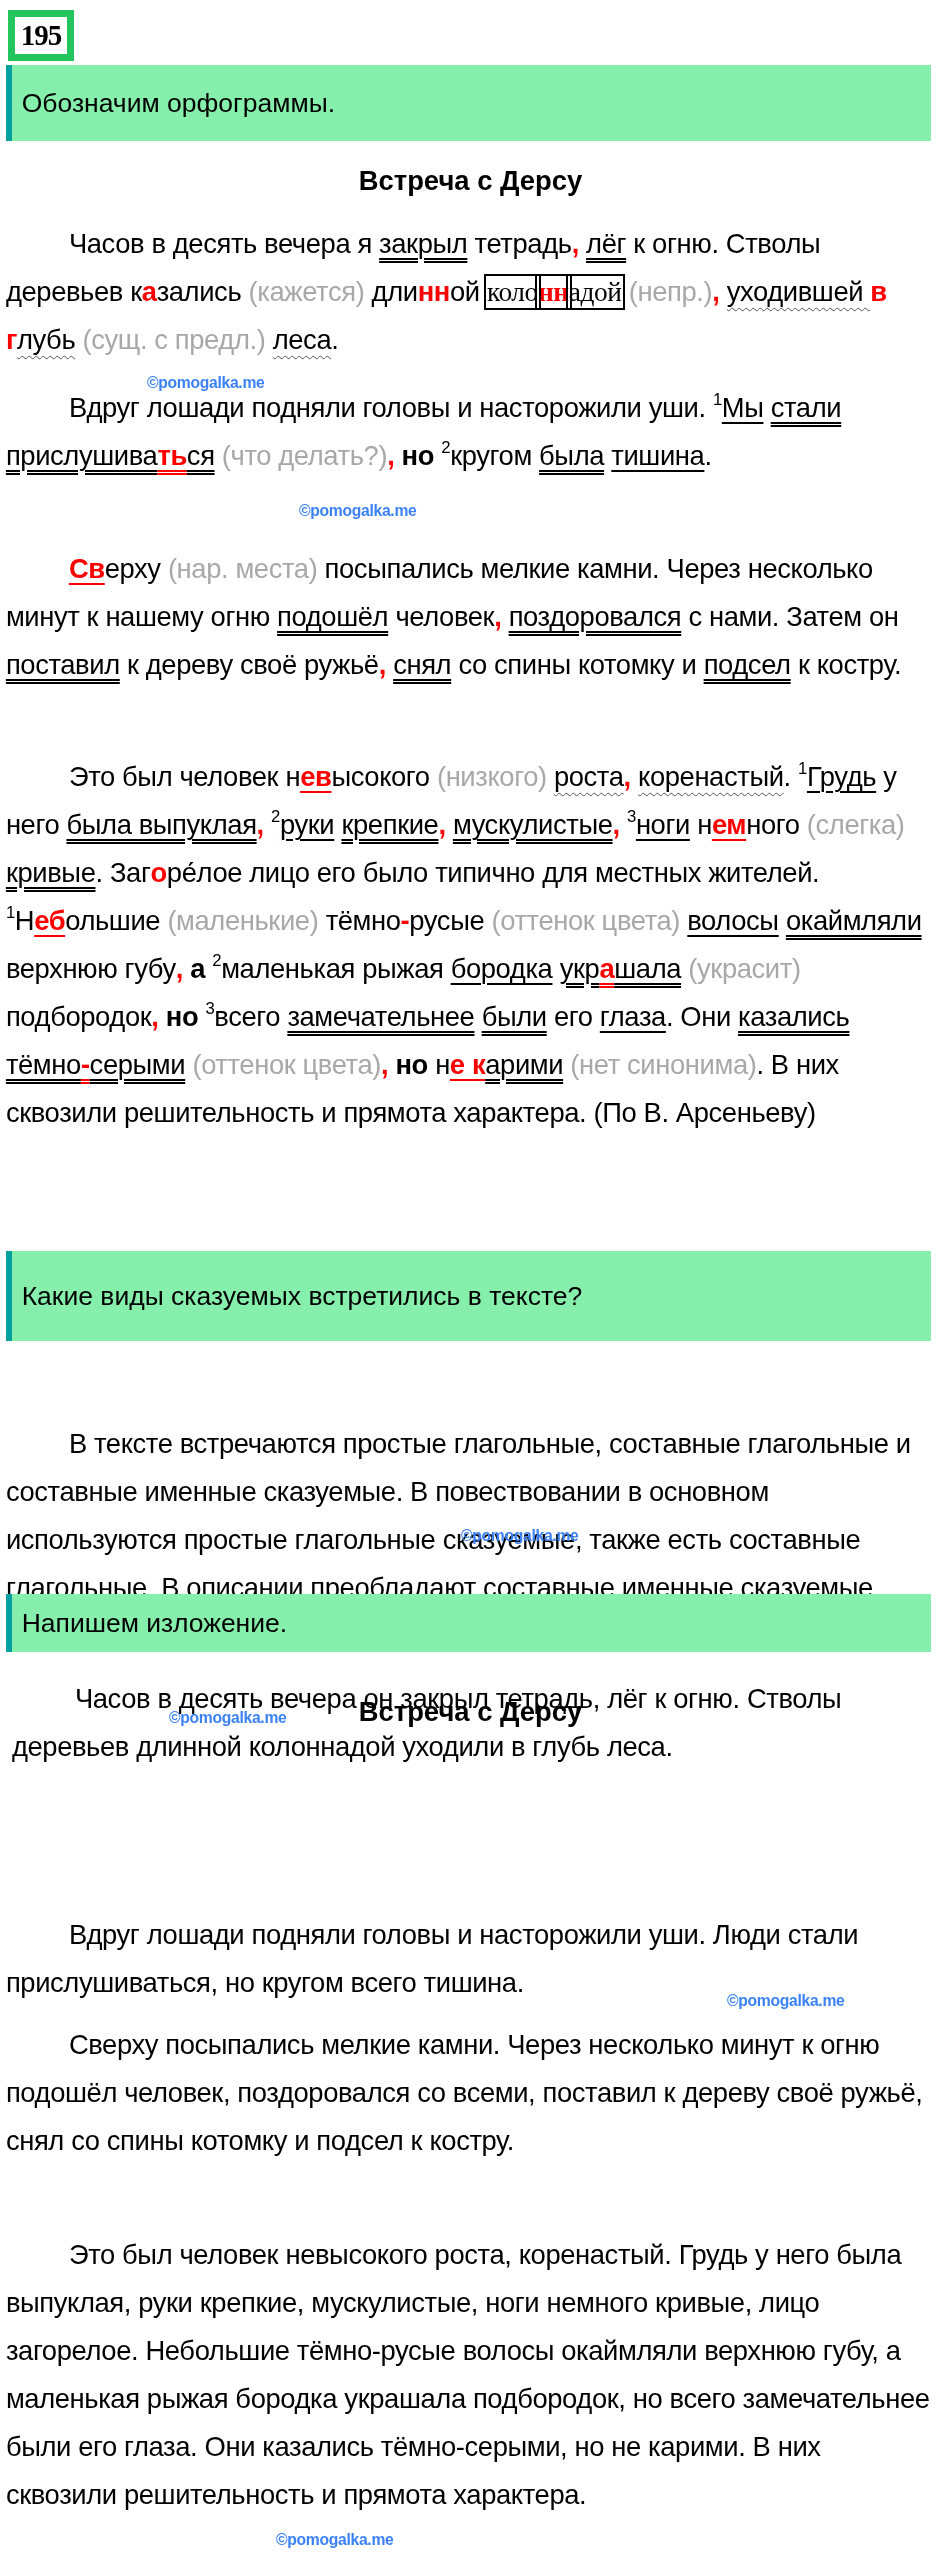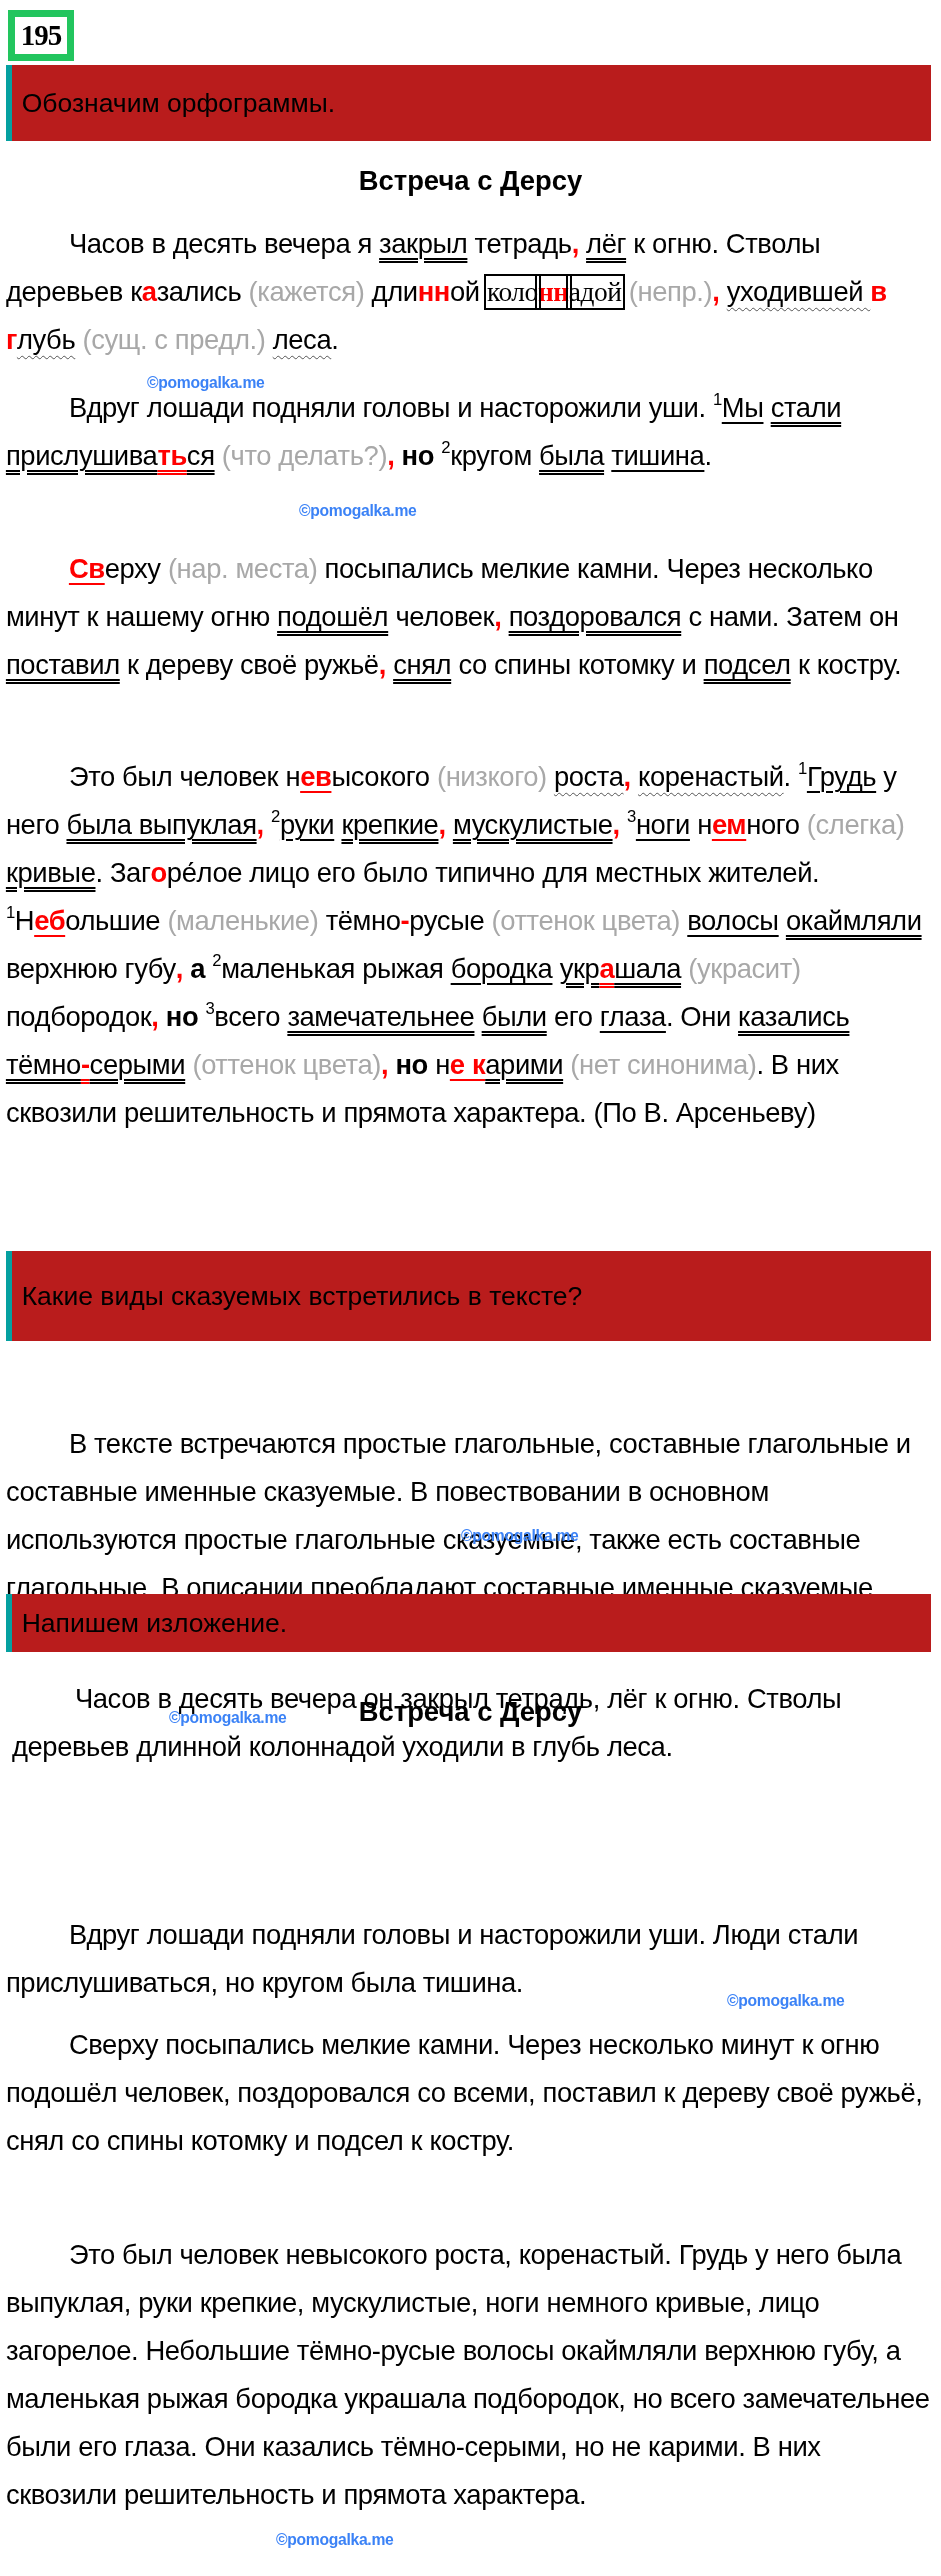--- a/index.html
+++ b/index.html
@@ -13,21 +13,21 @@
   }
   .ex-num {
     position: absolute; left: 7.8px; top: 10px;
     border: 7px solid #22c55e;
     font-family: "Liberation Serif", "DejaVu Serif", serif;
     font-weight: bold; font-size: 29px; line-height: 37px;
     padding: 0 5.9px; letter-spacing: -1px;
   }
   .task {
     position: absolute; left: 5.9px; width: 925px;
-    background: #b91c1c;
+    background: #86efac;
     border-left: 6.9px solid #05a0a0;
     box-sizing: border-box;
     font-size: 26.5px; padding-left: 9.8px;
     display: flex; align-items: center;
   }
   .title {
     position: absolute; left: 0; width: 941px; text-align: center;
     font-weight: bold; font-size: 27.4px;
   }
   .para {
@@ -76,18 +76,18 @@
 <div class="wm" style="left:461px;top:1527px;">©pomogalka.me</div>
 
 <div class="task" style="top:1594px;height:58px;">
   <span>Напишем изложение.</span>
 </div>
 
 <div class="wm" style="left:169px;top:1709px;">©pomogalka.me</div>
 <div class="title" style="top:1696px;">Встреча с Дерсу</div>
 
 <div class="para" style="top:1675px;margin-left:6px;">Часов в десять вечера он закрыл тетрадь, лёг к огню. Стволы деревьев длинной колоннадой уходили в глубь леса.</div>
-<div class="para" style="top:1911px;">Вдруг лошади подняли головы и насторожили уши. Люди стали прислушиваться, но кругом была тишина.</div>
+<div class="para" style="top:1911px;">Вдруг лошади подняли головы и насторожили уши. Люди стали прислушиваться, но кругом всего тишина.</div>
 <div class="wm" style="left:727px;top:1992px;">©pomogalka.me</div>
 <div class="para" style="top:2021px;">Сверху посыпались мелкие камни. Через несколько минут к огню подошёл человек, поздоровался со всеми, поставил к дереву своё ружьё, снял со спины котомку и подсел к костру.</div>
 <div class="para" style="top:2231px;">Это был человек невысокого роста, коренастый. Грудь у него была выпуклая, руки крепкие, мускулистые, ноги немного кривые, лицо загорелое. Небольшие тёмно-русые волосы окаймляли верхнюю губу, а маленькая рыжая бородка украшала подбородок, но всего замечательнее были его глаза. Они казались тёмно-серыми, но не карими. В них сквозили решительность и прямота характера.</div>
 <div class="wm" style="left:276px;top:2531px;">©pomogalka.me</div>
 
 
 </body></html>

